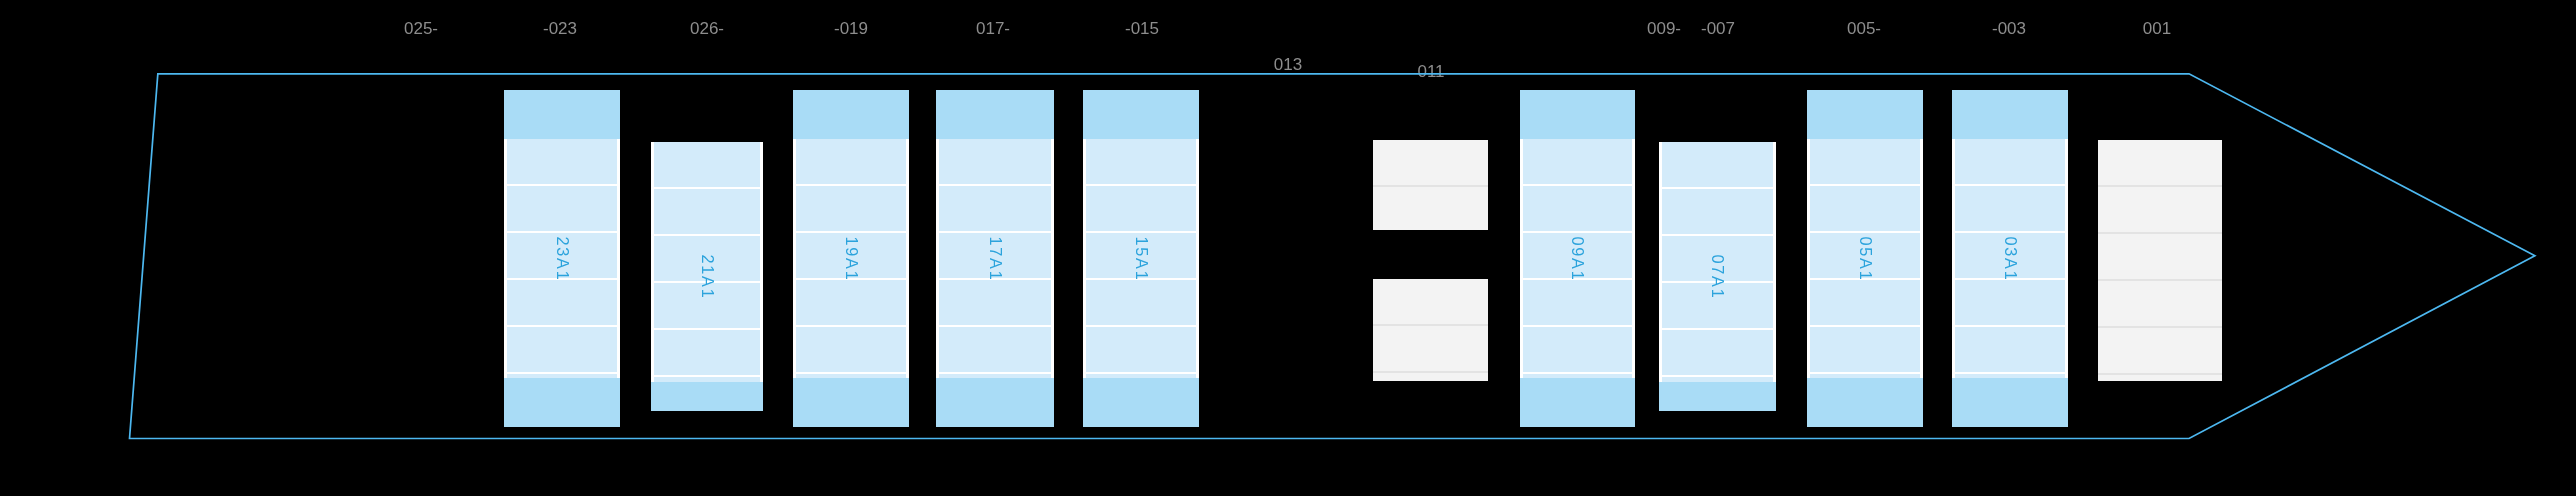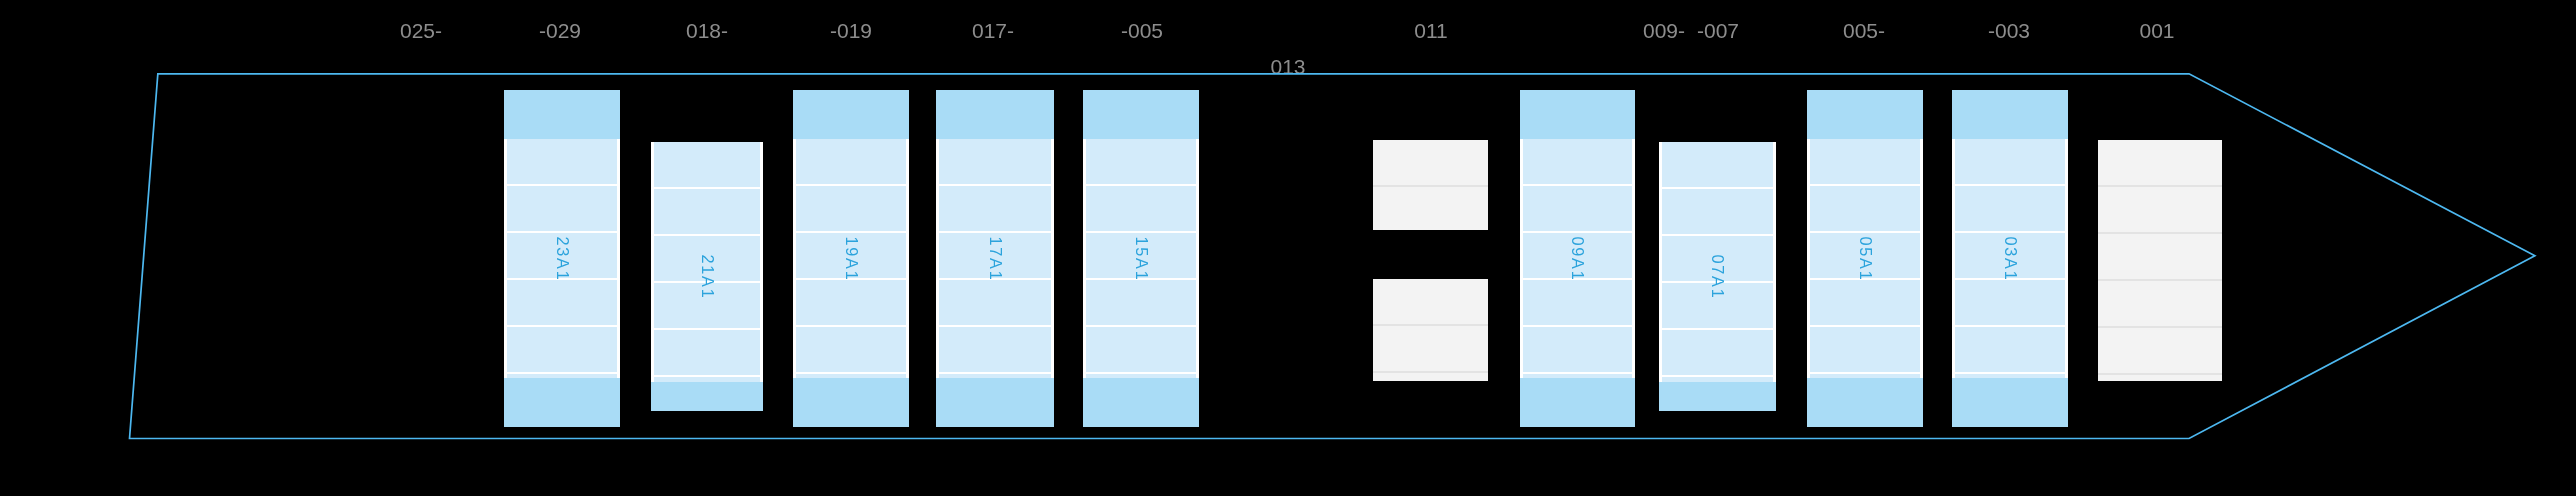--- a/index.html
+++ b/index.html
@@ -13,21 +13,21 @@
     --estripe:#e3e3e3;
     --ruler:#8d8d8d;
   }
   html,body{margin:0;padding:0;background:var(--bg);}
   .stage{
     position:relative;width:2576px;height:496px;background:var(--bg);
     overflow:hidden;font-family:"Liberation Sans","DejaVu Sans",sans-serif;
   }
   .ruler-label{
     position:absolute;top:19px;transform:translateX(-50%);
-    color:var(--ruler);font-size:21px;white-space:nowrap;
+    color:var(--ruler);font-size:17px;white-space:nowrap;
   }
   .hull{position:absolute;left:0;top:0;}
   .bay{
     position:absolute;display:flex;flex-direction:column;box-sizing:border-box;
   }
   .bay-full .cap{height:49px;background:var(--cap);flex:0 0 auto;}
   .cap-sm{height:29px !important;}
   .mid{
     flex:1 1 auto;
     background:repeating-linear-gradient(to bottom,
@@ -48,27 +48,27 @@
     color:var(--label);font-size:16.3px;letter-spacing:1.7px;white-space:nowrap;
   }
 </style>
 </head>
 <body>
 
 <div class="stage">
 
   <div id="ruler">
       <div class="ruler-label" style="left: 421px;">025-</div>
-      <div class="ruler-label" style="left: 560px;">-029</div>
-      <div class="ruler-label" style="left: 707px;">018-</div>
+      <div class="ruler-label" style="left: 560px;">-023</div>
+      <div class="ruler-label" style="left: 707px;">026-</div>
       <div class="ruler-label" style="left: 851px; text-align: right;">-019</div>
       <div class="ruler-label" style="left: 993px;">017-</div>
-      <div class="ruler-label" style="left: 1142px;">-005</div>
+      <div class="ruler-label" style="left: 1142px;">-015</div>
       <div class="ruler-label" style="left: 1288px; margin-top: 36px;">013</div>
-      <div class="ruler-label" style="left: 1431px;">011</div>
+      <div class="ruler-label" style="left: 1431px; margin-top: 43px;">011</div>
       <div class="ruler-label" style="left: 1664px;">009-</div>
       <div class="ruler-label" style="left: 1718px;">-007</div>
       <div class="ruler-label" style="left: 1864px;">005-</div>
       <div class="ruler-label" style="left: 2009px;">-003</div>
       <div class="ruler-label" style="left: 2157px;">001</div>
     </div>
 
   <svg class="hull" width="2576" height="496" viewBox="0 0 3000 578">
     <polygon points="183,86 2550,86 2953,298 2550,511 150,511" fill="none" stroke="var(--hull)" stroke-width="2"></polygon>
   </svg>

